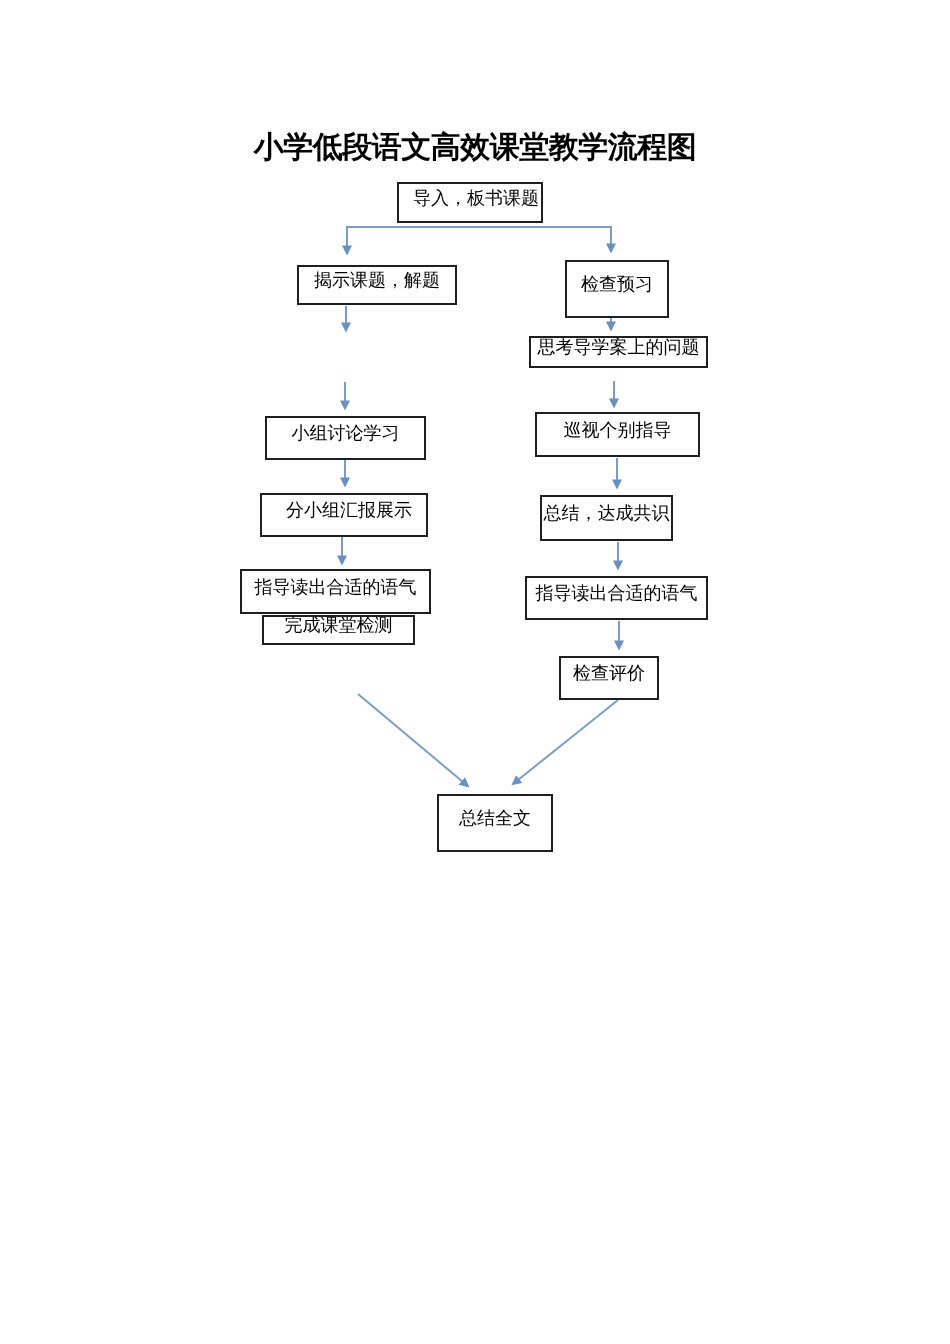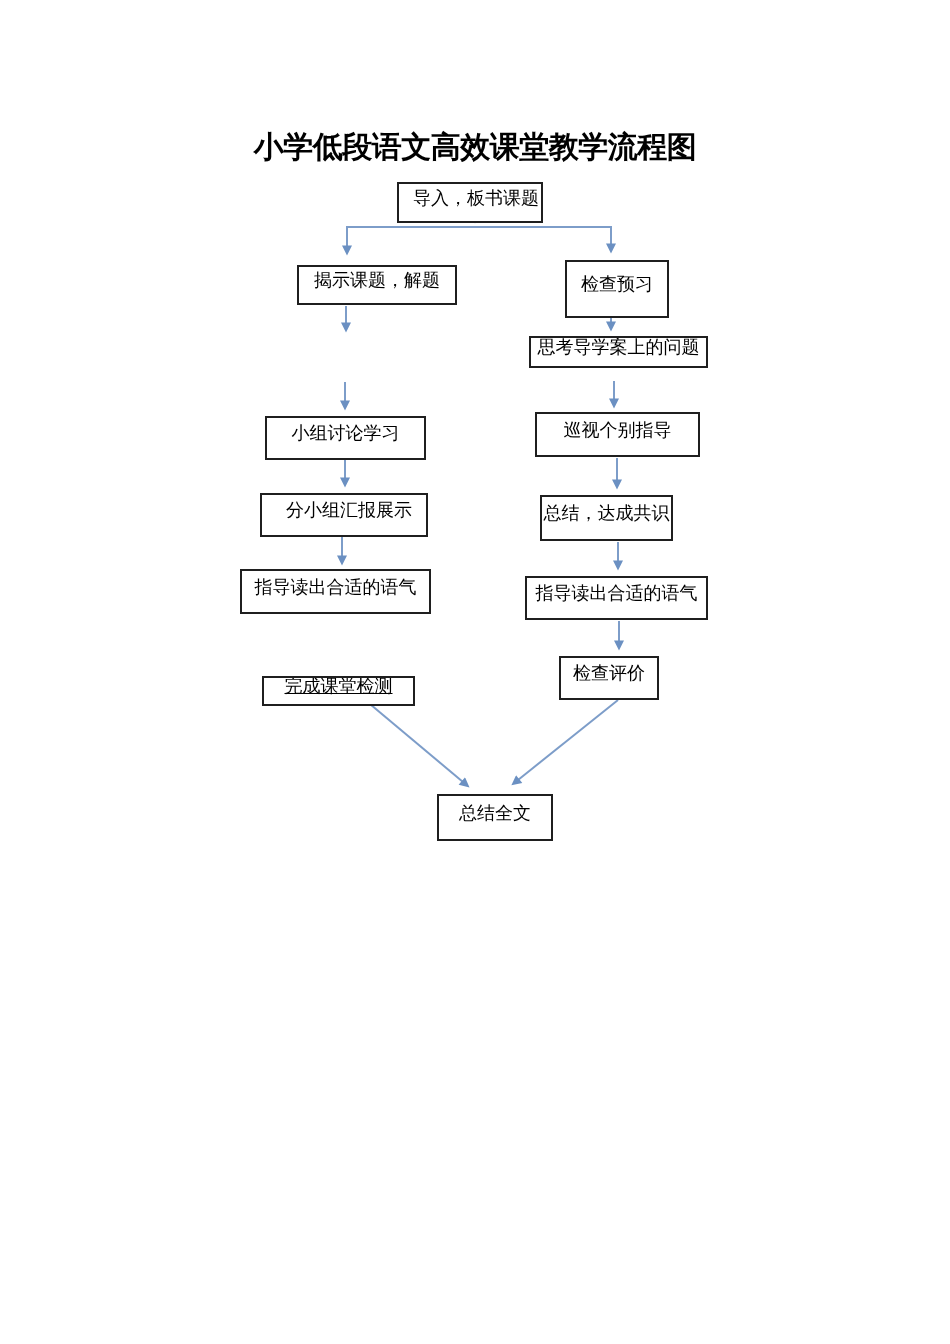--- a/index.html
+++ b/index.html
@@ -54,28 +54,28 @@
     color:var(--text);
     white-space:nowrap;
     overflow:hidden;
   }
   #node-root{left:397px;top:182px;width:146px;height:41px;padding-left:16px;}
   #node-l1{left:268px;top:265px;width:160px;height:40px;margin-left:29px;}
   #node-l2{left:267px;top:337px;width:161px;height:45px;}
   #node-l3{left:265px;top:416px;width:161px;height:44px;}
   #node-l4{left:260px;top:493px;width:168px;height:44px;padding-left:14px;}
   #node-l5{left:240px;top:569px;width:191px;height:45px;}
-  #node-l6{left:262px;top:676px;width:153px;height:30px;text-decoration:underline;}
+  #node-l6{left:262px;top:615px;width:153px;height:30px;}
   #node-r1{left:565px;top:260px;width:104px;height:58px;}
   #node-r2{left:529px;top:336px;width:179px;height:32px;}
   #node-r3{left:535px;top:412px;width:165px;height:45px;}
   #node-r4{left:540px;top:495px;width:133px;height:46px;}
   #node-r5{left:525px;top:576px;width:183px;height:44px;}
   #node-r6{left:559px;top:656px;width:100px;height:44px;}
-  #node-end{left:437px;top:794px;width:116px;height:47px;}
+  #node-end{left:437px;top:794px;width:116px;height:58px;}
 </style>
 </head>
 <body>
 
 <div class="page">
 
   <div class="doc-title">小学低段语文高效课堂教学流程图</div>
 
   <svg class="connectors" width="950" height="1344" viewBox="0 0 950 1344" xmlns="http://www.w3.org/2000/svg">
     <defs>

